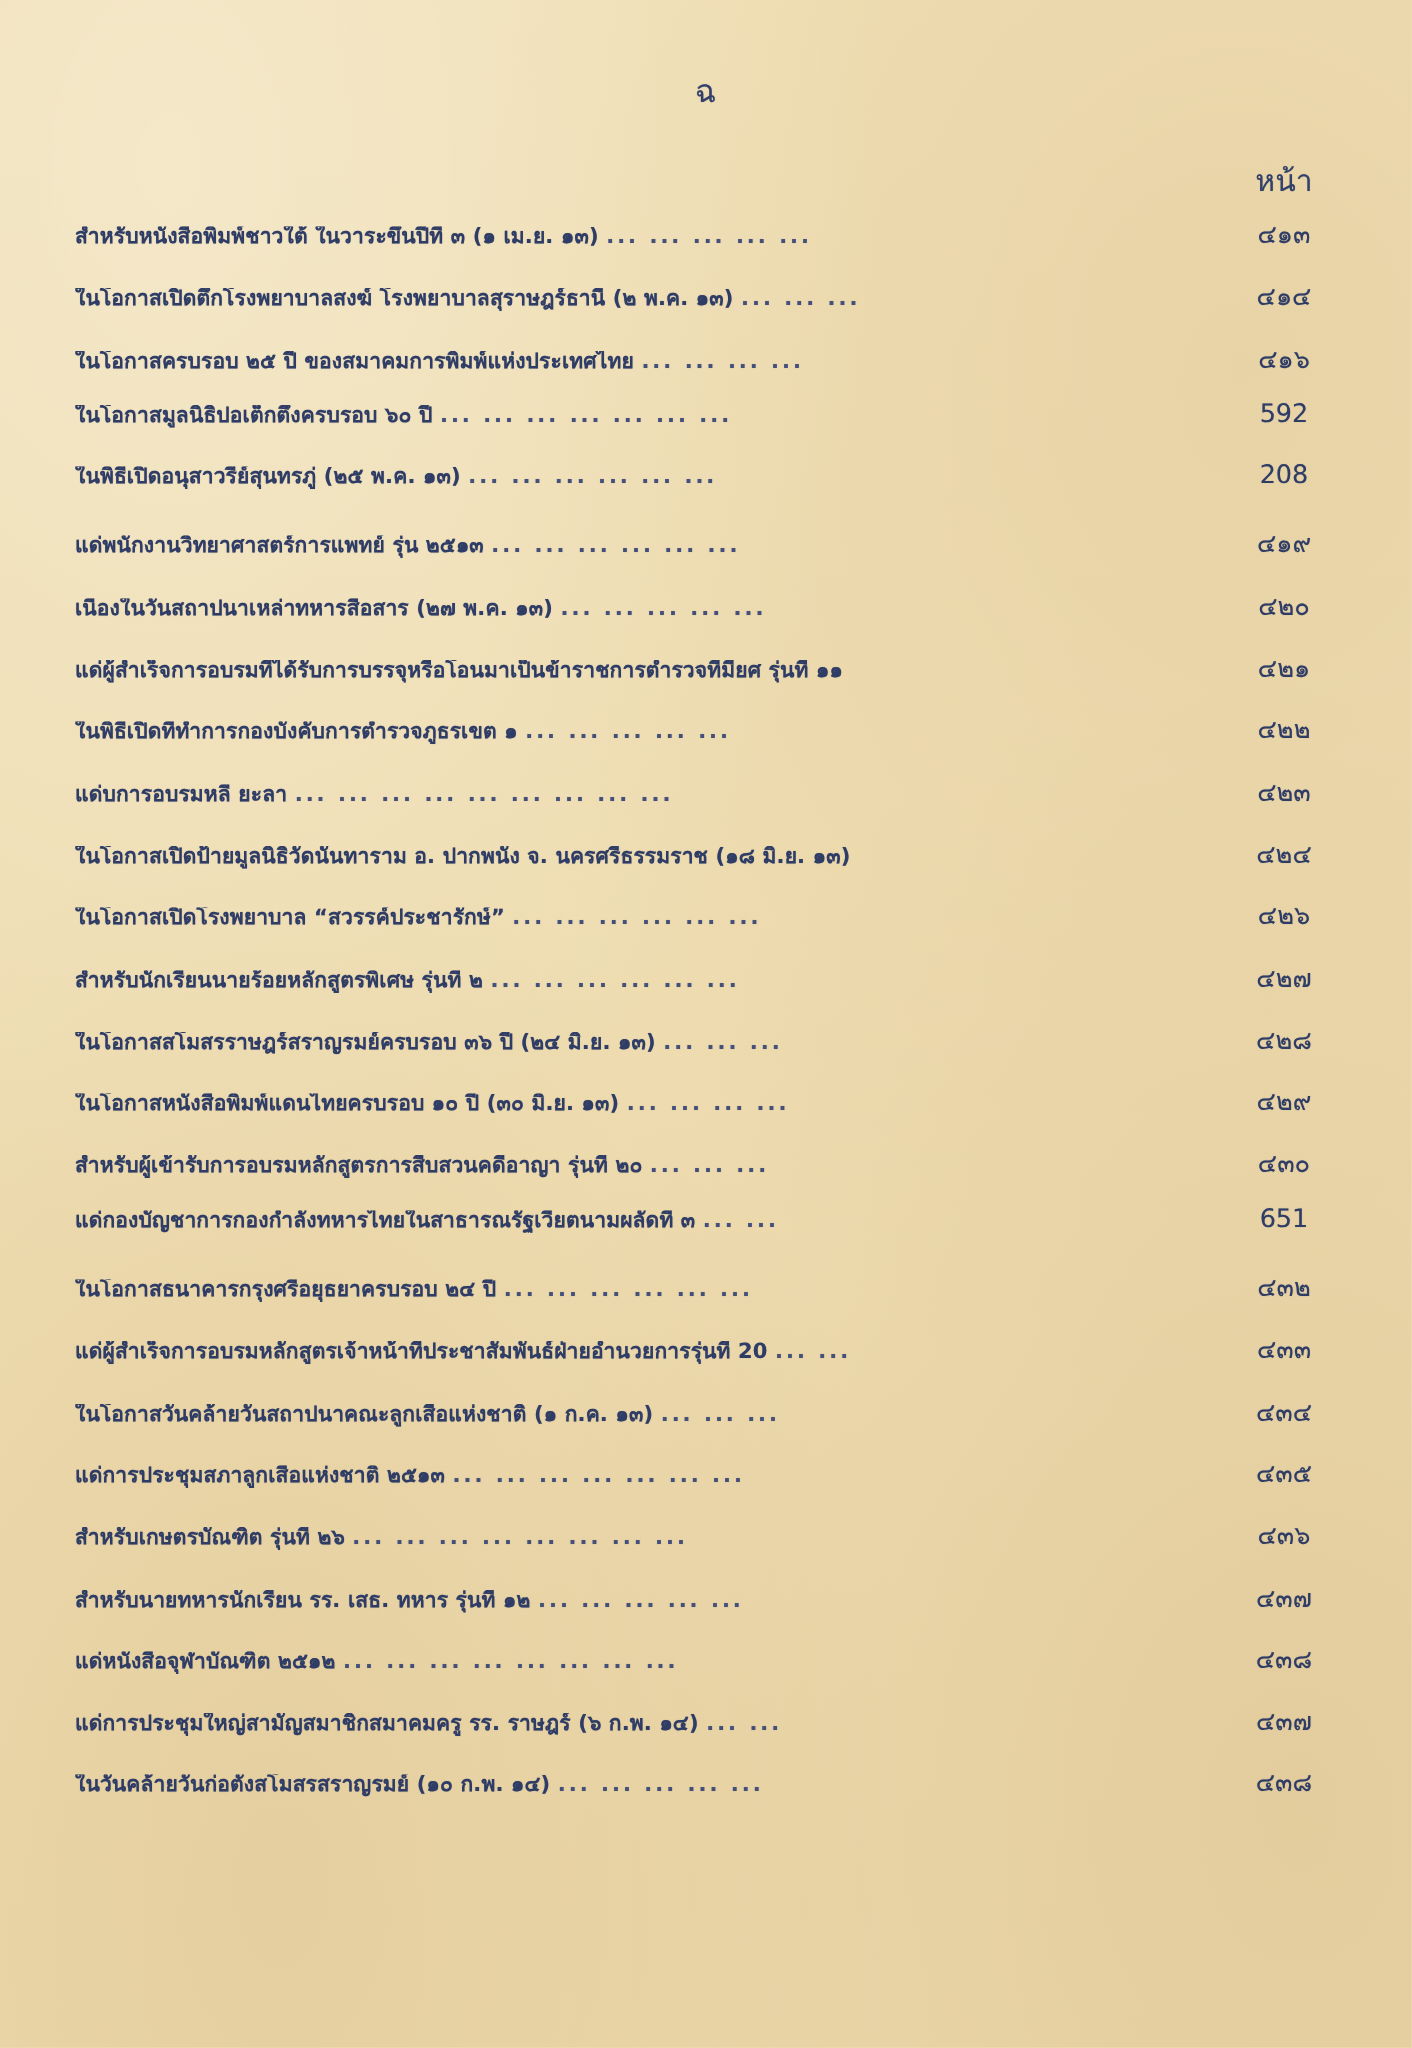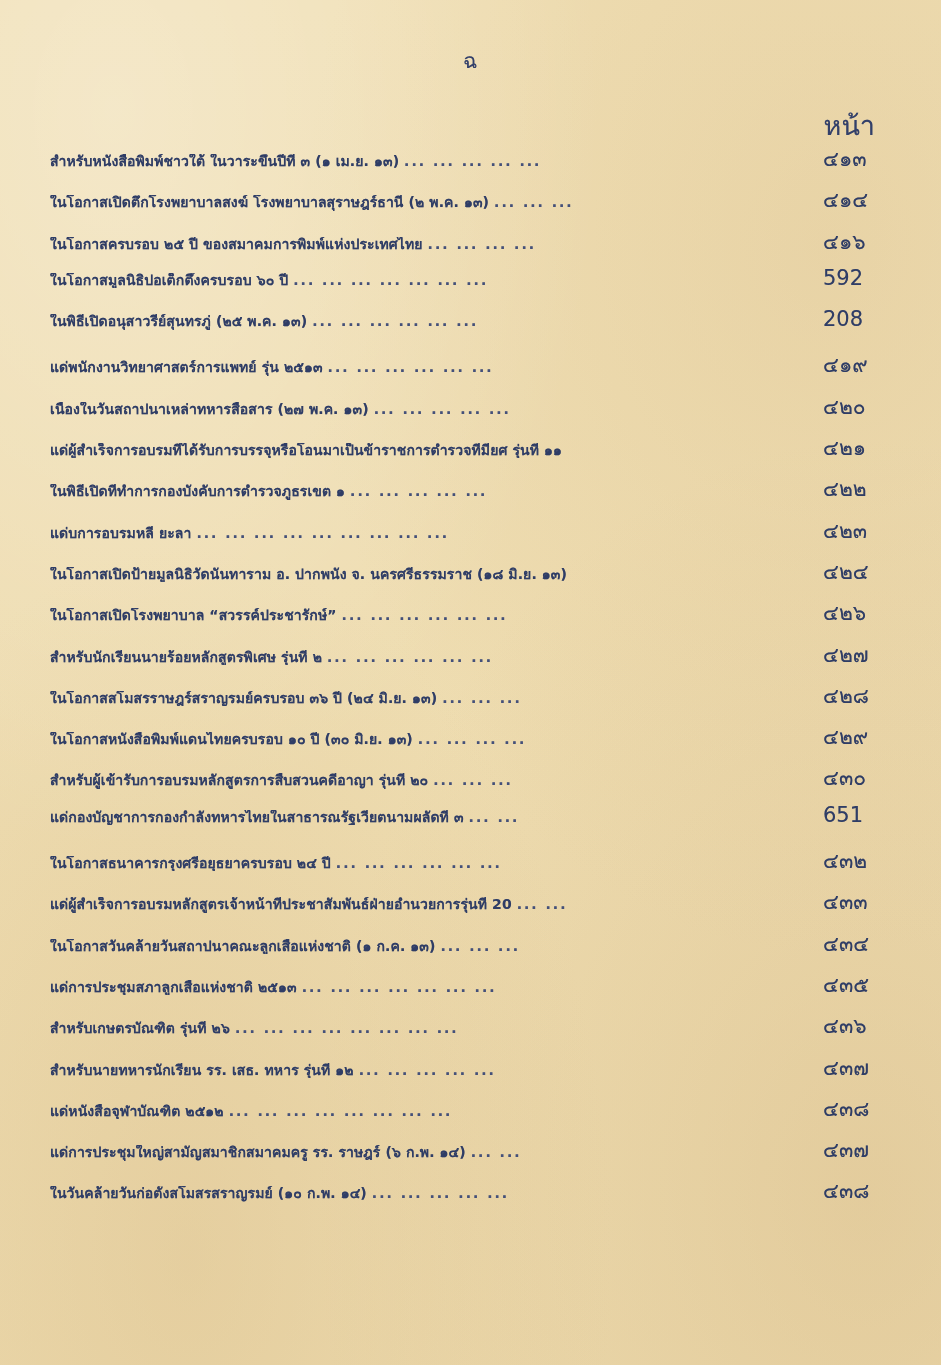--- a/index.html
+++ b/index.html
@@ -40,21 +40,21 @@
     width: 941px;
     text-align: center;
     font-size: 21px;
     letter-spacing: 0.5px;
     color: #33406a;
   }
   .page-col-head {
     position: absolute;
     top: 104px;
     right: 66px;
-    font-size: 27px;
+    font-size: 20px;
     color: #33406a;
     margin-left: 36px;
   }
   .toc {
     position: absolute;
     top: 142px;
     left: 50px;
     right: 52px;
   }
   .toc-row {
@@ -73,22 +73,22 @@
     letter-spacing: 0.1px;
     font-weight: bold;
   }
   .entry .dots {
     color: #44507a;
     letter-spacing: 2px;
   }
   .pagenum {
     flex: 0 0 auto;
     width: 66px;
-    text-align: left;
-    font-size: 21px;
+    text-align: center;
+    font-size: 17px;
     color: #2f3d66;
     padding-left: 6px;
   }
   
   .entry, .pagenum, .folio, .page-col-head {
     text-shadow: 0 0 0.6px rgba(47,61,102,0.45);
   }
 </style>
 </head>
 <body>

